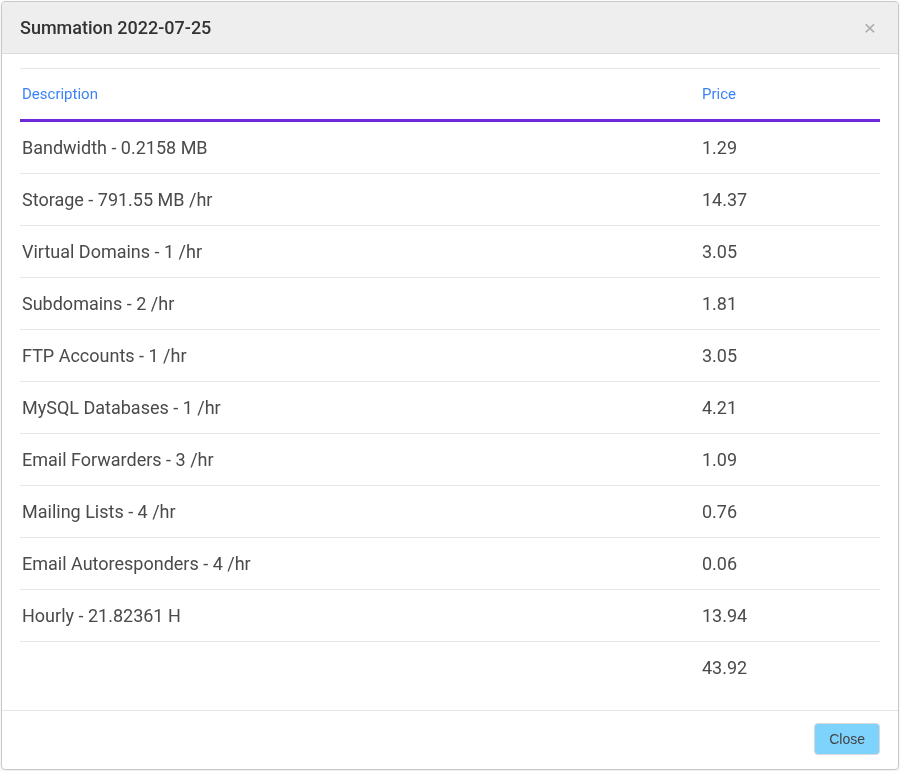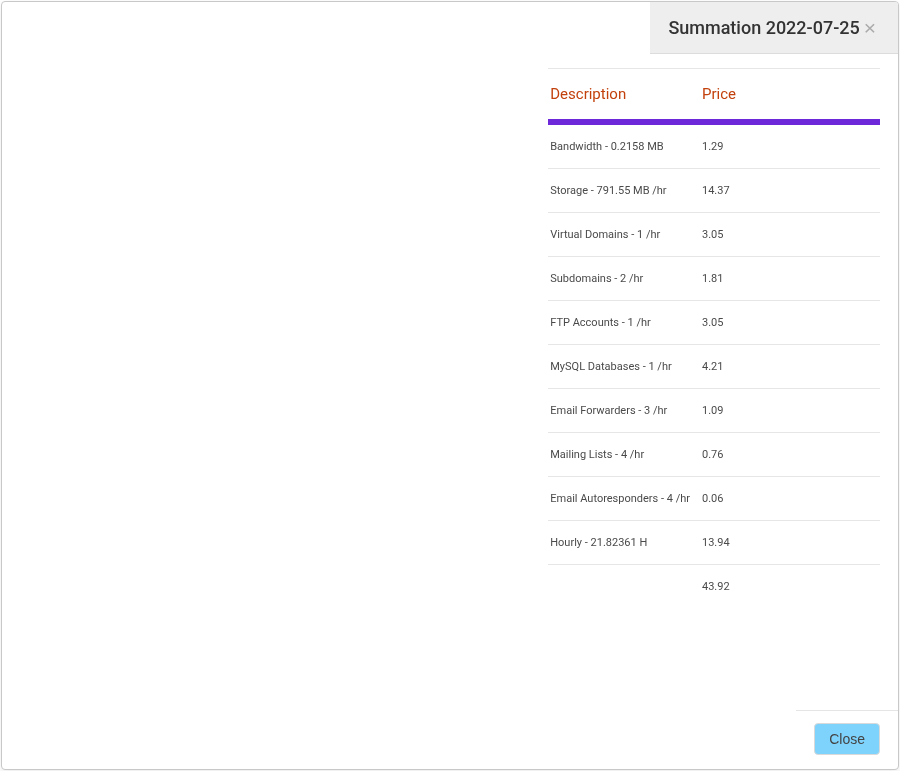--- a/index.html
+++ b/index.html
@@ -1,19 +1,18 @@
 <!DOCTYPE html>
 <html><head>
   <meta charset="utf-8">
   <style>
     * {
       box-sizing: border-box;
       margin: 0;
       padding: 0;
-      align-items: flex-end;
     }
     body {
       font-family: -apple-system, BlinkMacSystemFont, "Segoe UI", Roboto, "Helvetica Neue", Arial, sans-serif;
       background: #fff;
       color: #4a4a4a;
       width: 900px;
       height: 771px;
       overflow: hidden;
     }
     .modal {
@@ -57,27 +56,27 @@
       overflow: auto;
     }
     .tbl {
       width: 100%;
       border-collapse: collapse;
     }
     .tbl thead th {
       text-align: left;
       font-weight: 400;
       font-size: 15px;
-      color: #c2410c;
+      color: #3b82f6;
       padding: 16px 10px 16px 2px;
       border-top: 1px solid #e6e6e6;
-      border-bottom: 6px solid #6d28d9;
+      border-bottom: 3px solid #6d28d9;
     }
     .tbl tbody td {
-      font-size: 11px;
+      font-size: 18px;
       color: #4a4a4a;
       padding: 15px 10px 15px 2px;
       border-bottom: 1px solid #e6e6e6;
     }
     .tbl td.price, .tbl th.price {
       width: 180px;
       margin-left: 29px;
     }
     .tbl tr.total td {
       border-bottom: none;

